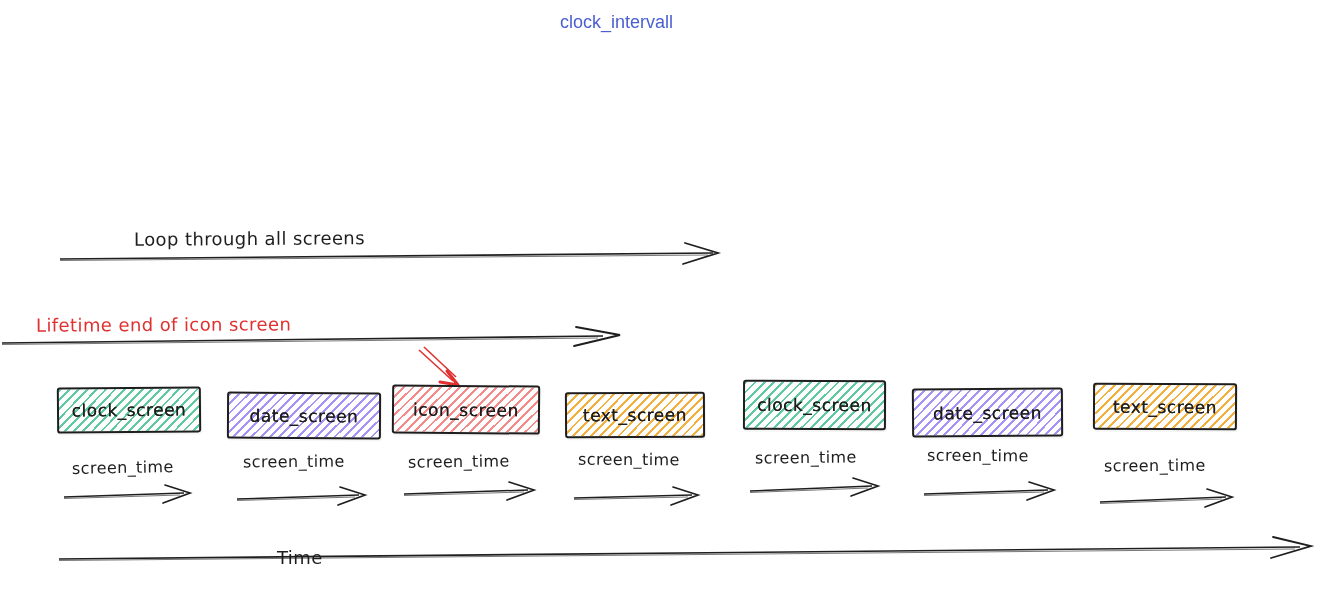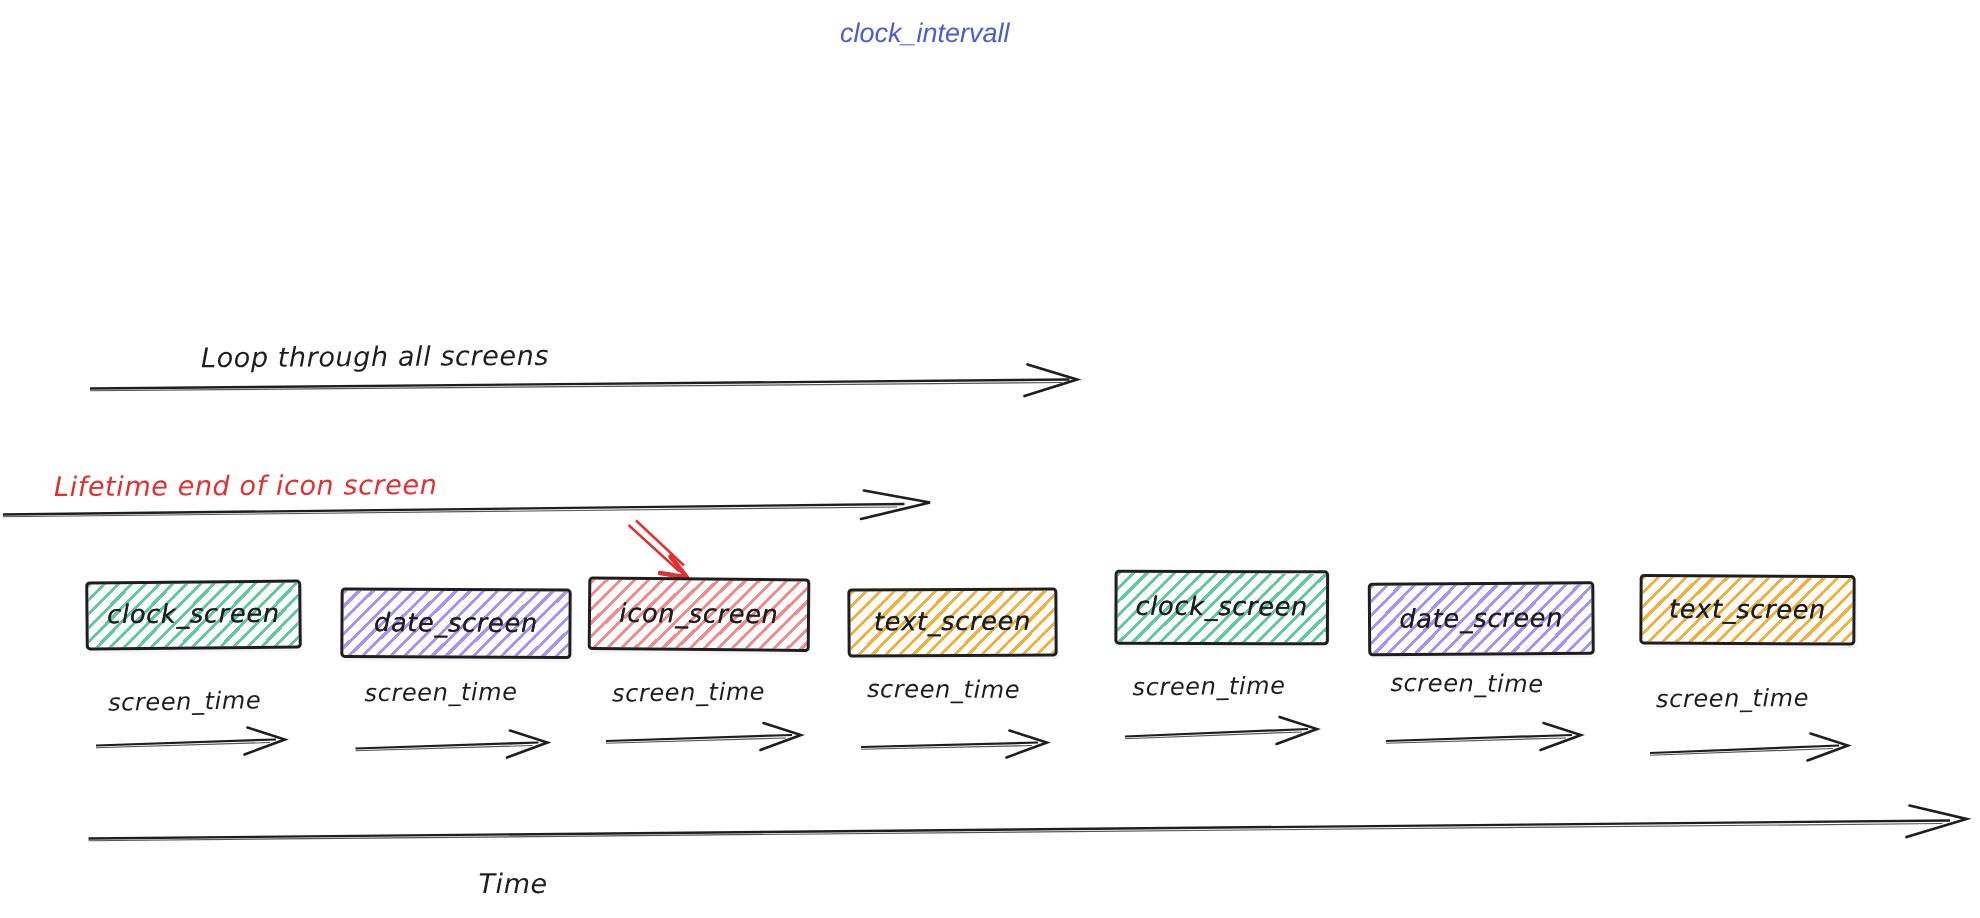--- a/index.html
+++ b/index.html
@@ -7,21 +7,20 @@
     padding: 0;
     background: #ffffff;
     font-family: "DejaVu Sans", sans-serif;
   }
   #canvas {
     position: relative;
     width: 1320px;
     height: 612px;
     background: #ffffff;
     overflow: hidden;
-    font-style: italic;
   }
   .abs { position: absolute; }
 
   
   .diagram-title {
     left: 560px; top: 12px;
     font-family: "Liberation Sans", sans-serif;
     font-size: 18px;
     color: #4a5ed2;
     white-space: nowrap;
@@ -33,21 +32,21 @@
     font-size: 18px;
     letter-spacing: 0.4px;
     white-space: nowrap;
   }
   .loop-label   { left: 134px; top: 228px; transform: rotate(-0.4deg); }
   .lifetime-label {
     left: 36px; top: 314px;
     color: #e03131;
     transform: rotate(-0.3deg);
   }
-  .time-label { left: 277px; top: 579px; margin-left: 42px; }
+  .time-label { left: 277px; top: 547px; }
 
   
   .screen-box {
     border: 2px solid #1e1e1e;
     border-radius: 3px;
     box-sizing: border-box;
     display: flex;
     align-items: center;
     justify-content: center;
     background: repeating-linear-gradient(

